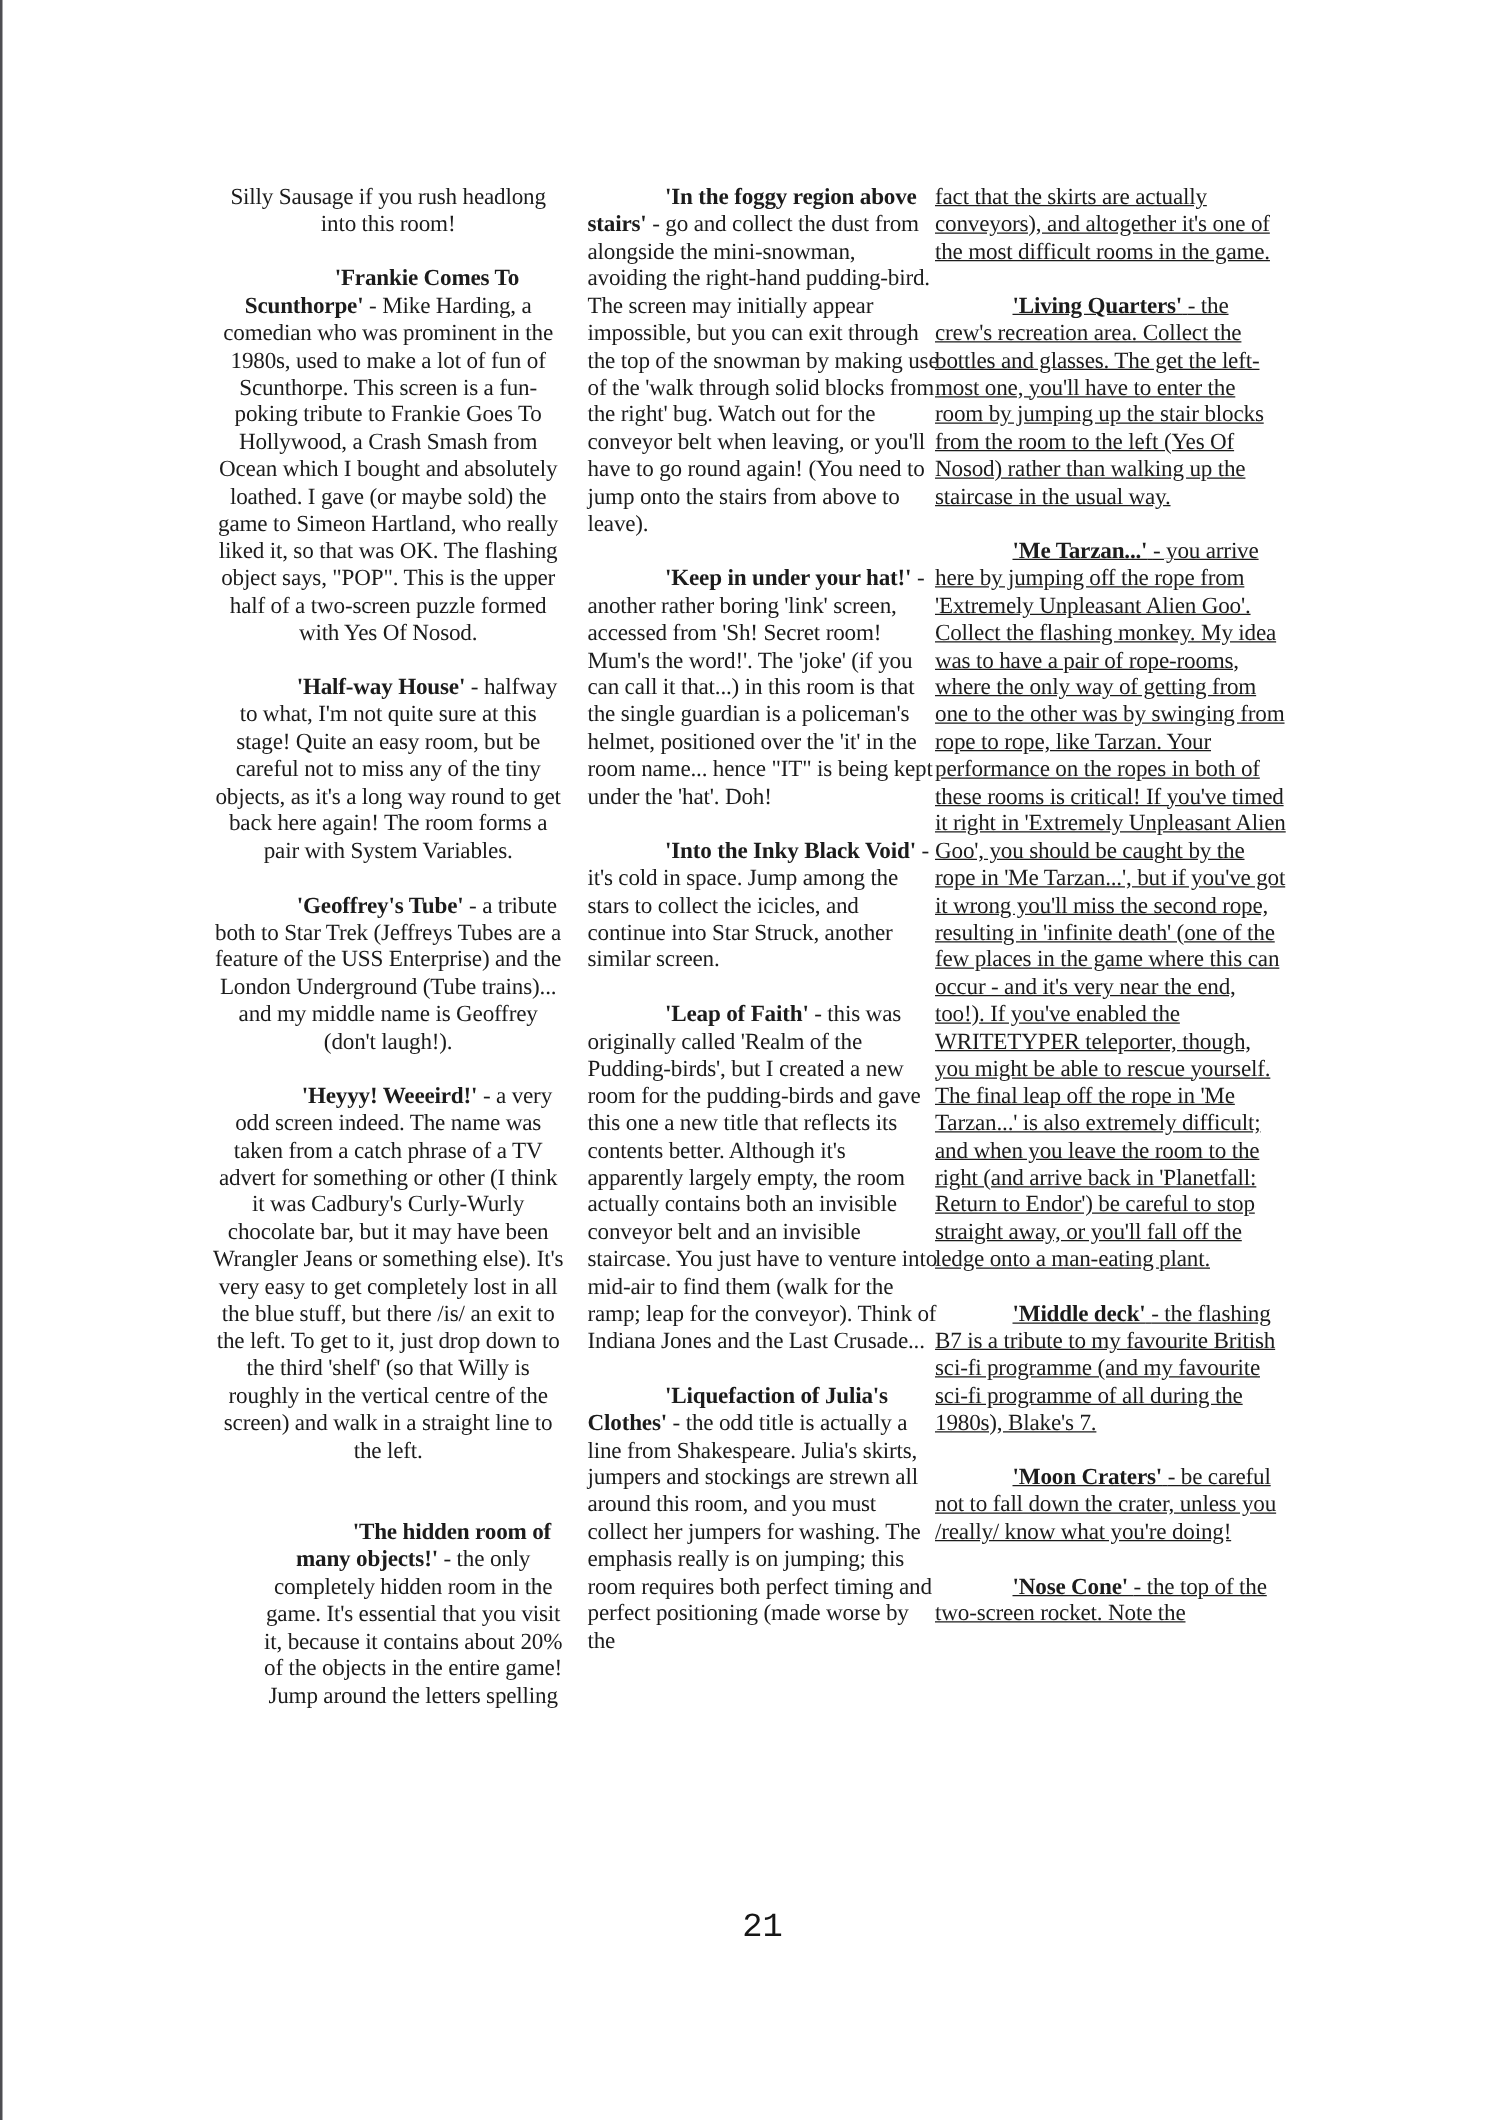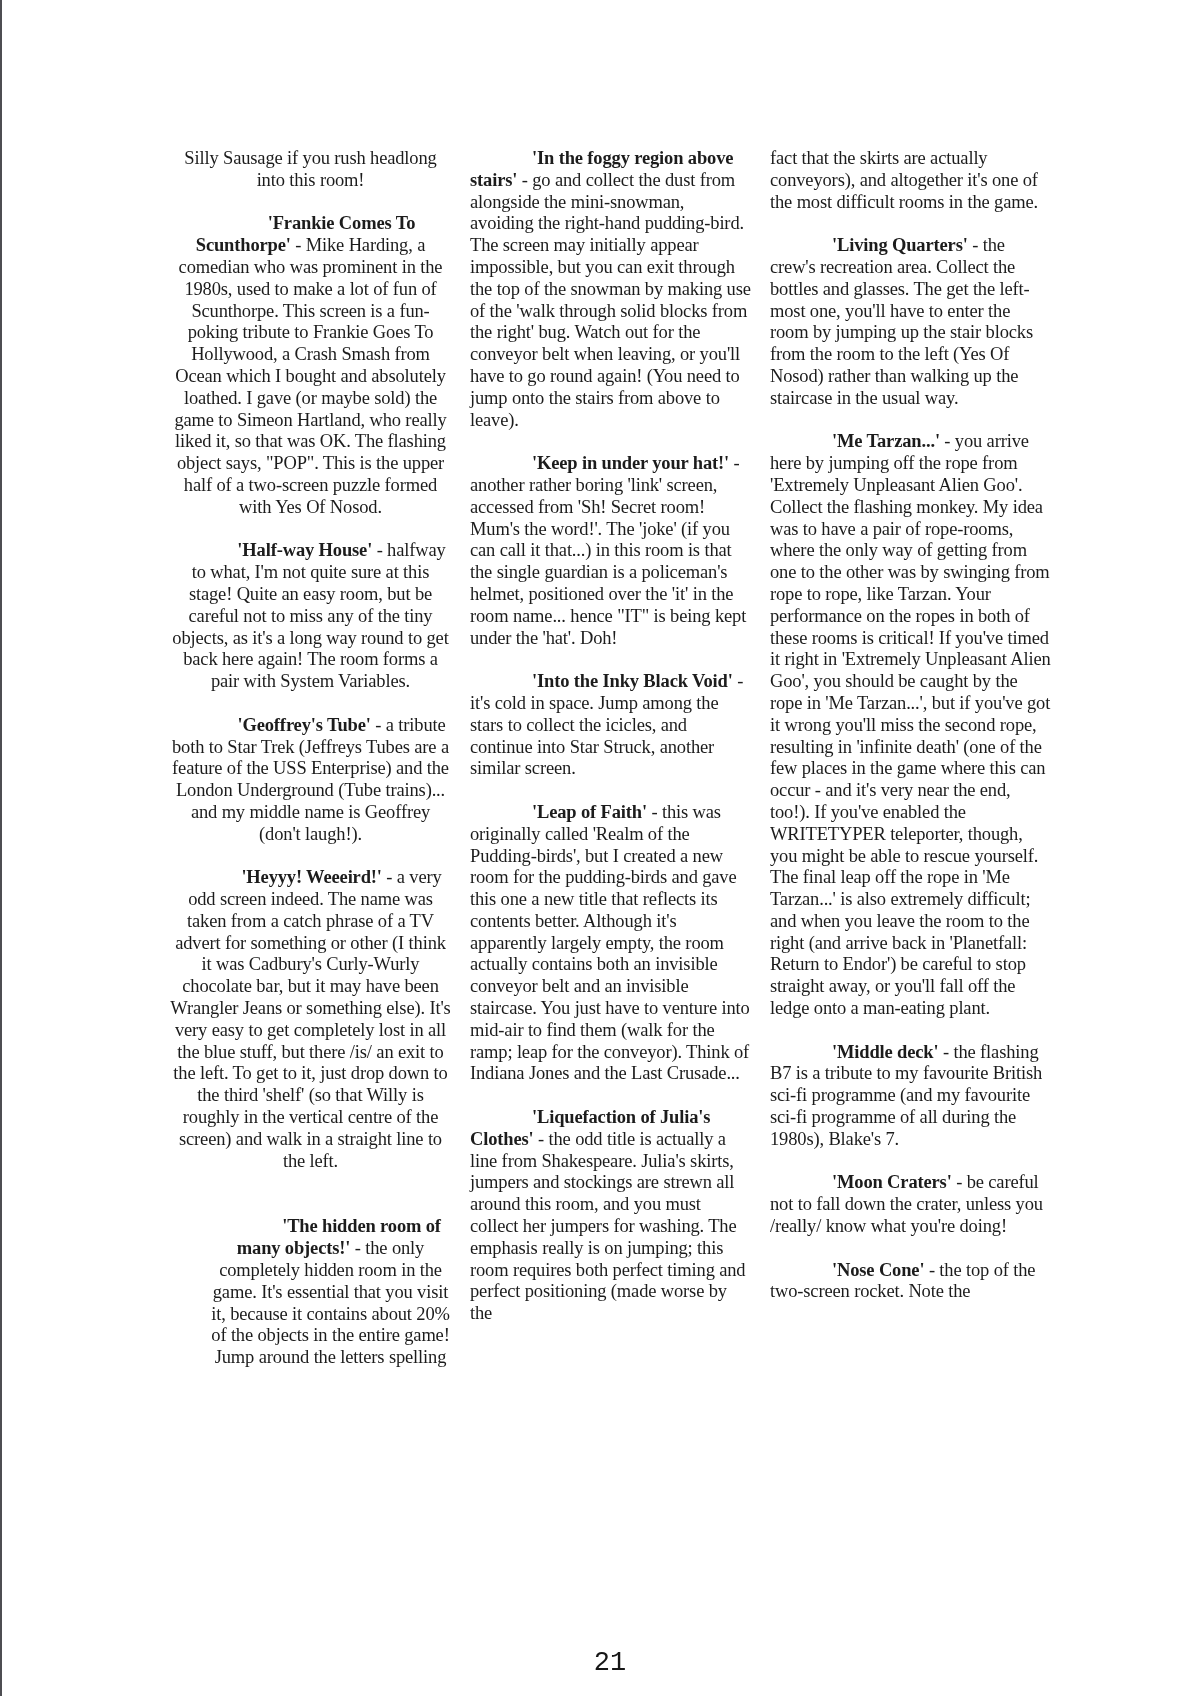--- a/index.html
+++ b/index.html
@@ -22,32 +22,32 @@
     position: absolute;
     top: 148px;
     width: 281px;
     font-size: 18.5px;
     line-height: 21.8px;
     letter-spacing: -0.15px;
     text-align: left;
   }
   #col-0 { left: 170px; text-align: center; }
   #col-1 { left: 470px; }
-  #col-2 { left: 770px; }
+  #col-2 { left: 748px; text-decoration: underline; }
   .para {
     margin: 0 0 21.8px 0;
     text-indent: 62px;
   }
   .para.no-indent { text-indent: 0; }
   .para.big-gap { margin-top: 44px; margin-left: 40px; }
   .para strong { font-weight: bold; }
   .page-number {
     position: absolute;
     left: 560px;
-    top: 1648px;
+    top: 1528px;
     width: 100px;
     text-align: center;
     font-family: "Liberation Mono", monospace;
     font-size: 27px;
     color: #161616;
   }
 </style>
 </head>
 <body>
 

